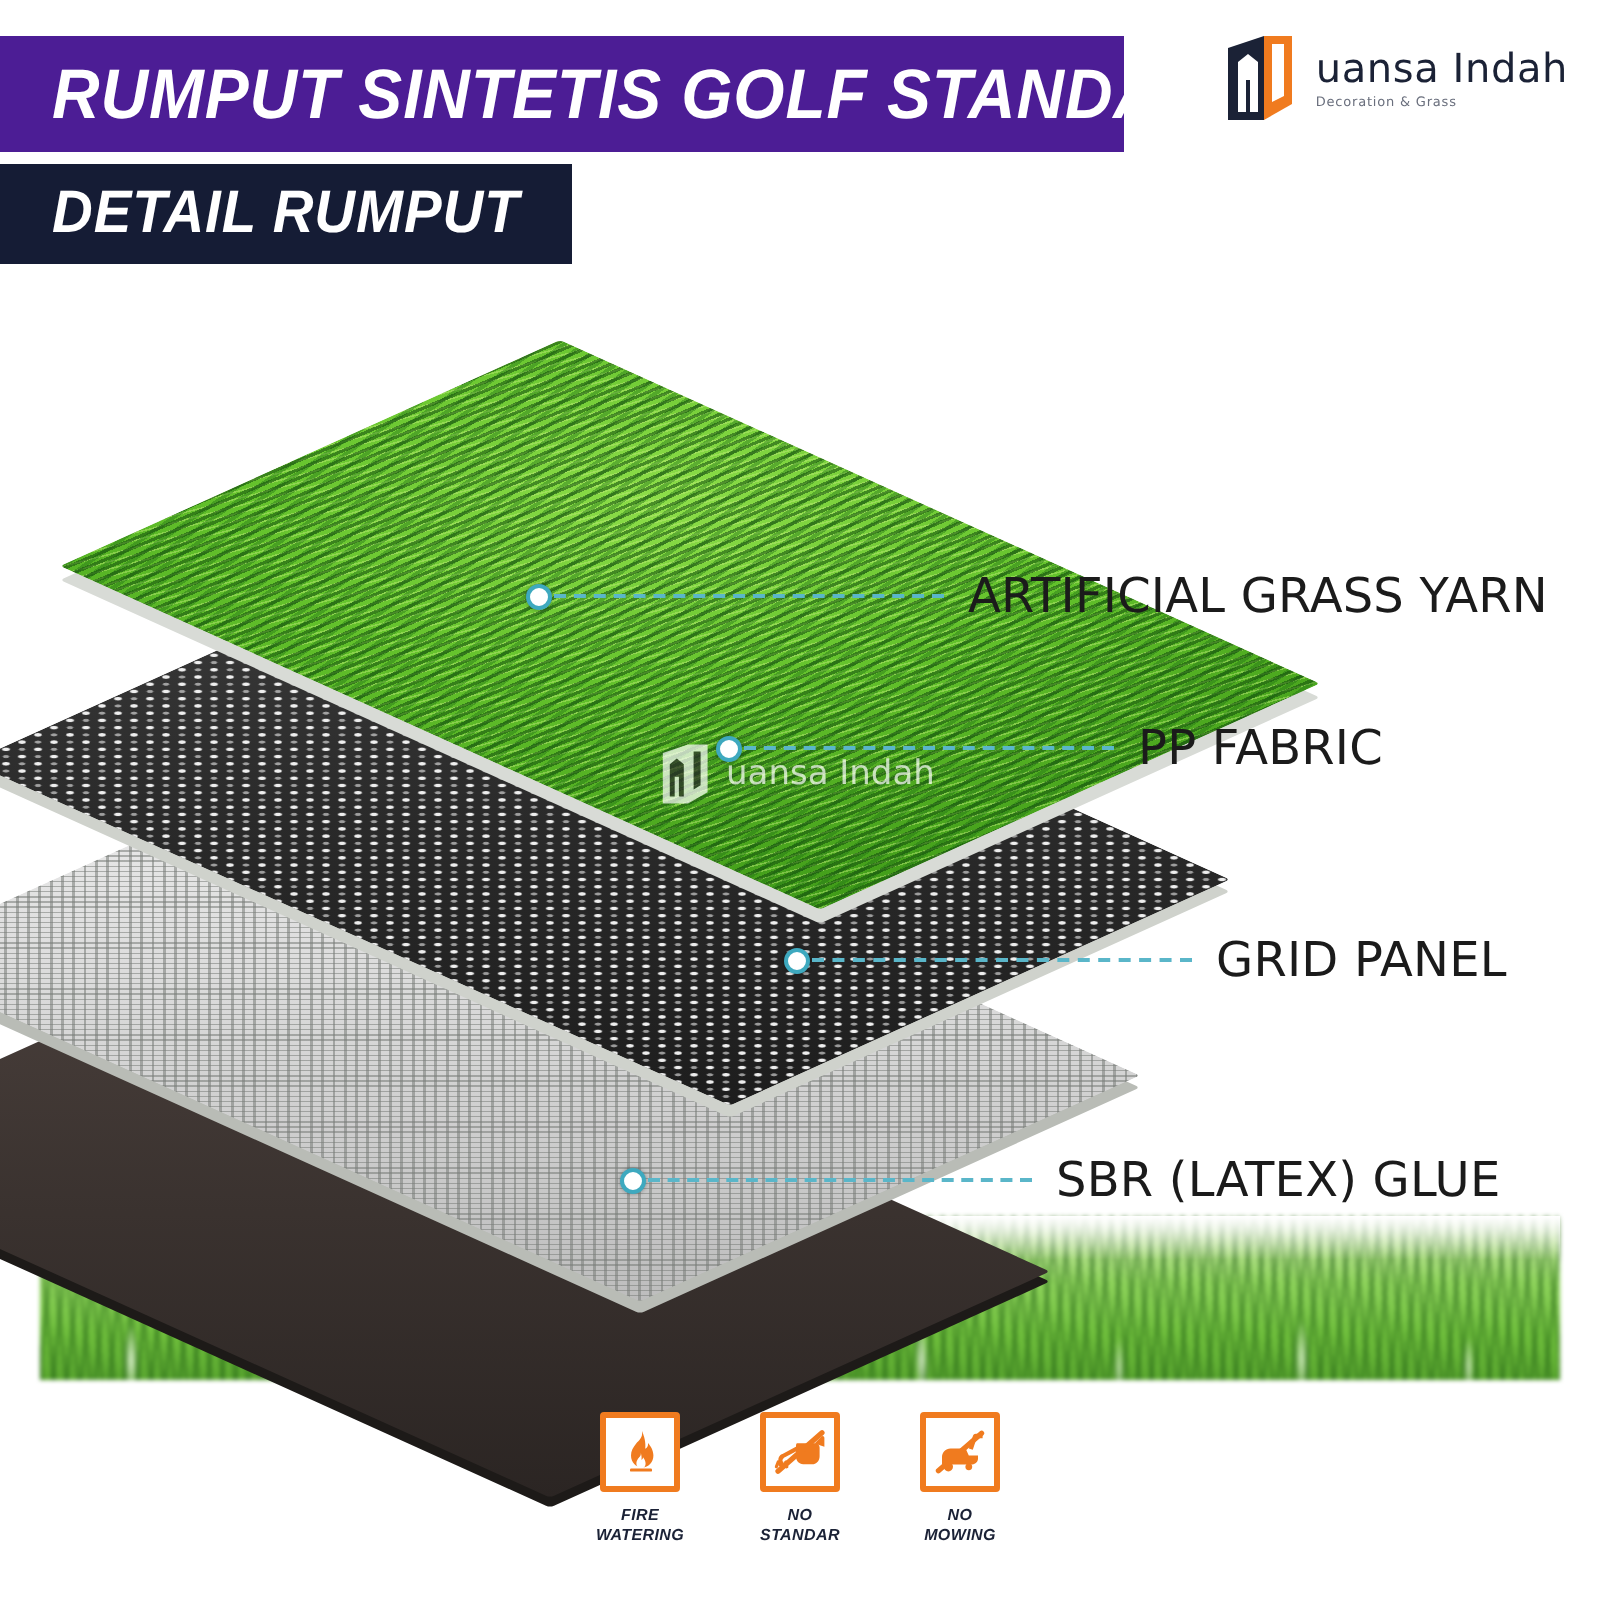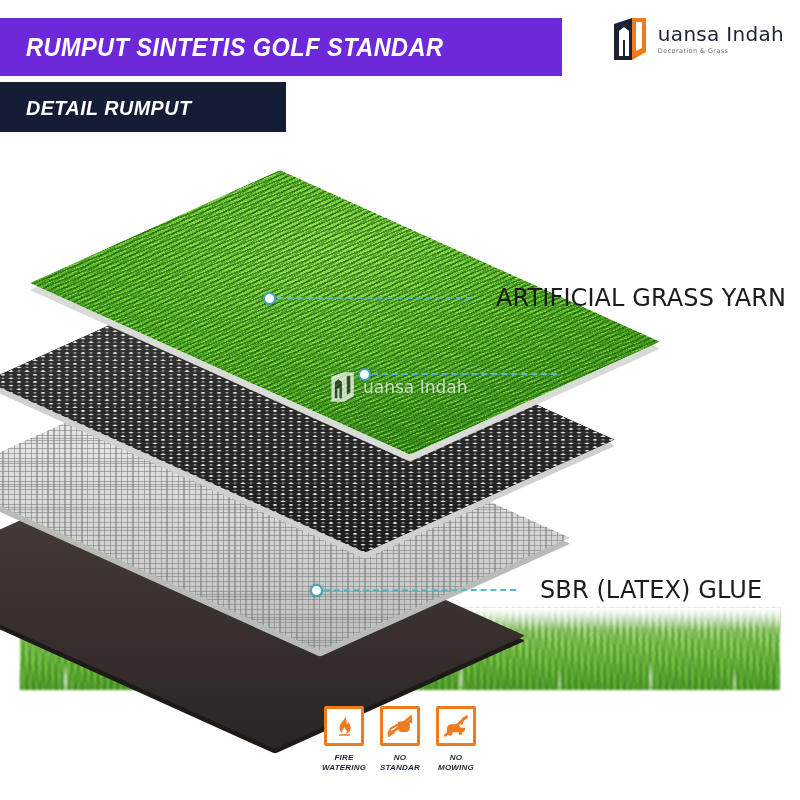--- a/index.html
+++ b/index.html
@@ -19,28 +19,28 @@
     display:flex; align-items:center;
     padding-left:26px;
     font-weight:bold;
     font-style:italic;
     color:#ffffff;
     letter-spacing:0.5px;
     white-space:nowrap;
   }
   #title-primary {
     left:0; top:18px; width:562px; height:58px;
-    background:#6d28d9;
-    font-size:25px;
+    background:#4c1d95;
+    font-size:35px;
     line-height:1;
   }
   #title-secondary {
     left:0; top:82px; width:286px; height:50px;
     background:#151C35;
-    font-size:21px;
+    font-size:30px;
     line-height:1;
   }
   .title-text { transform:scaleX(0.94); transform-origin:left center; }
 
   
   #brand-logo {
     position:absolute; right:16px; top:18px;
     display:flex; align-items:center; gap:6px;
   }
   #brand-mark { width:40px; height:42px; flex:none; }
@@ -150,38 +150,38 @@
   .callout-dot {
     width:13px; height:13px; border-radius:50%;
     background:#ffffff; border:2px solid #3ea9bf; flex:none;
     box-shadow:0 0 2px rgba(0,0,0,.35);
   }
   .callout-line {
     height:0; border-top:2px dashed #5ab6c9; flex:none; margin-left:1px;
   }
   .callout-label {
     font-size:24px; color:#1b1b1b; white-space:nowrap;
-    margin-left:24px; letter-spacing:0.1px;
+    margin-left:12px; letter-spacing:0.1px;
     font-family:"DejaVu Sans", sans-serif;
     text-align:right;
   }
 
   #callout-grass-yarn { left:263px; top:148px; }
   #callout-grass-yarn .callout-line { width:195px; }
   #callout-pp-fabric { left:358px; top:224px; }
   #callout-pp-fabric .callout-line { width:185px; }
   #callout-grid-panel { left:392px; top:330px; }
   #callout-grid-panel .callout-line { width:190px; }
   #callout-sbr-glue { left:310px; top:440px; }
   #callout-sbr-glue .callout-line { width:192px; }
 
   
   #feature-strip {
     position:absolute; left:0; top:706px; width:800px; height:94px;
-    display:flex; justify-content:center; align-items:flex-start; 
+    display:flex; justify-content:center; align-items:flex-start; gap:24px;
   }
   .feature-item { width:56px; display:flex; flex-direction:column; align-items:center; }
   .feature-icon-box {
     width:40px; height:40px; border:3px solid #F07B1F; border-radius:2px;
     display:flex; align-items:center; justify-content:center; background:#fff;
   }
   .feature-caption {
     margin-top:7px; text-align:center;
     font-size:8px; font-weight:bold; font-style:italic;
     color:#1b2236; line-height:1.25; letter-spacing:0.2px;
@@ -251,22 +251,28 @@
 
   <div class="callout" id="callout-grass-yarn">
     <span class="callout-dot"></span>
     <span class="callout-line"></span>
     <span class="callout-label">ARTIFICIAL GRASS YARN</span>
   </div>
 
   <div class="callout" id="callout-pp-fabric">
     <span class="callout-dot"></span>
     <span class="callout-line"></span>
-  </div>
-
+    <span class="callout-label">PP FABRIC</span>
+  </div>
+
+  <div class="callout" id="callout-grid-panel">
+    <span class="callout-dot"></span>
+    <span class="callout-line"></span>
+    <span class="callout-label">GRID PANEL</span>
+  </div>
 
   <div class="callout" id="callout-sbr-glue">
     <span class="callout-dot"></span>
     <span class="callout-line"></span>
     <span class="callout-label">SBR (LATEX) GLUE</span>
   </div>
 </div>
 
 <div id="feature-strip">
 

